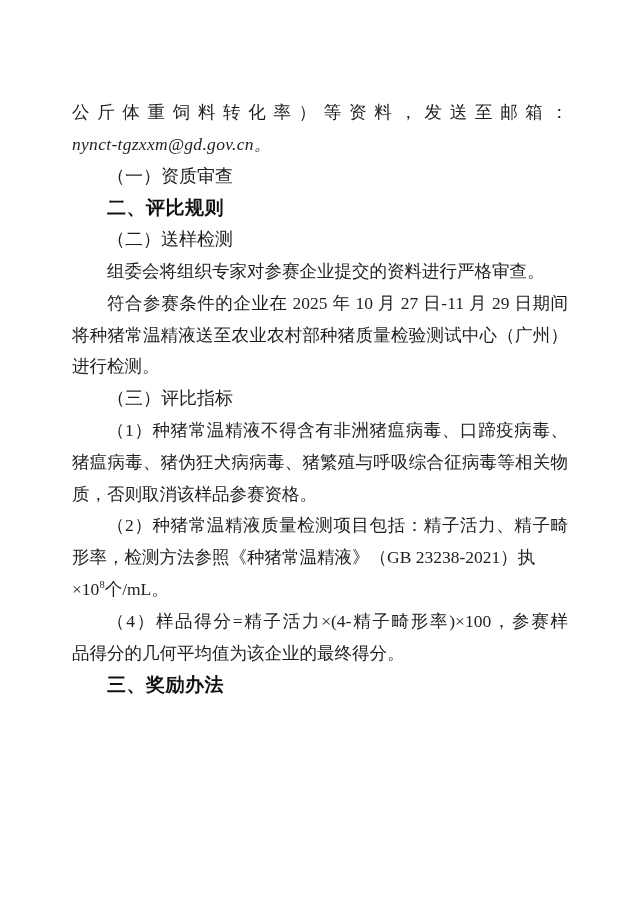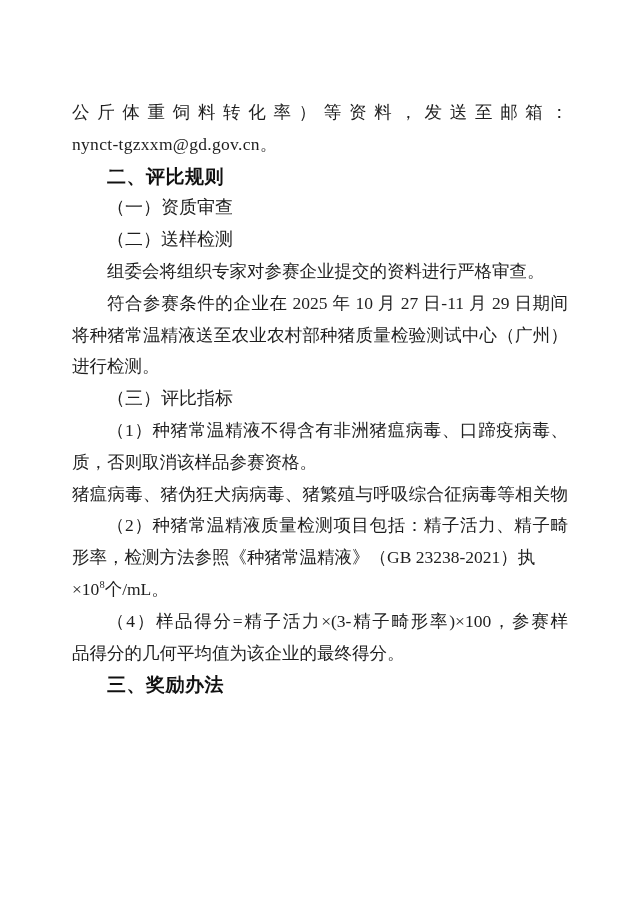--- a/index.html
+++ b/index.html
@@ -43,49 +43,50 @@
     font-weight: 700;
     font-size: 19px;
     color: #111111;
     letter-spacing: 0.5px;
   }
   .subheading {
     font-size: 18px;
   }
   .email {
     letter-spacing: 0.3px;
+    font-style: italic;
   }
   .sup {
     font-size: 10.5px;
     line-height: 0;
     vertical-align: super;
   }
 </style>
 </head>
 <body>
 
 <div class="page">
   <div class="content">
 
     <div class="ln just">公斤体重饲料转化率）等资料，发送至邮箱：</div>
     <div class="ln email">nynct-tgzxxm@gd.gov.cn。</div>
+    <div class="ln ind subheading">（一）资质审查</div>
     <div class="ln ind heading">二、评比规则</div>
-    <div class="ln ind subheading">（一）资质审查</div>
     <div class="ln ind subheading">（二）送样检测</div>
     <div class="ln ind">组委会将组织专家对参赛企业提交的资料进行严格审查。</div>
     <div class="ln ind just">符合参赛条件的企业在 2025 年 10 月 27 日-11 月 29 日期间</div>
     <div class="ln just">将种猪常温精液送至农业农村部种猪质量检验测试中心（广州）</div>
     <div class="ln">进行检测。</div>
     <div class="ln ind subheading">（三）评比指标</div>
     <div class="ln ind just">（1）种猪常温精液不得含有非洲猪瘟病毒、口蹄疫病毒、</div>
+    <div class="ln just">猪瘟病毒、猪伪狂犬病病毒、猪繁殖与呼吸综合征病毒等相关物</div>
     <div class="ln">质，否则取消该样品参赛资格。</div>
-    <div class="ln just">猪瘟病毒、猪伪狂犬病病毒、猪繁殖与呼吸综合征病毒等相关物</div>
     <div class="ln ind just">（2）种猪常温精液质量检测项目包括：精子活力、精子畸</div>
     <div class="ln">形率，检测方法参照《种猪常温精液》（GB 23238-2021）执行。</div>
     <div class="ln">
       <span>×10</span><span class="sup">8</span><span>个/mL。</span>
     </div>
-    <div class="ln ind just">（4）样品得分=精子活力×(3-精子畸形率)×100，参赛样</div>
+    <div class="ln ind just">（4）样品得分=精子活力×(4-精子畸形率)×100，参赛样</div>
     <div class="ln">品得分的几何平均值为该企业的最终得分。</div>
     <div class="ln ind heading">三、奖励办法</div>
 
   </div>
 </div>
 
 </body></html>

